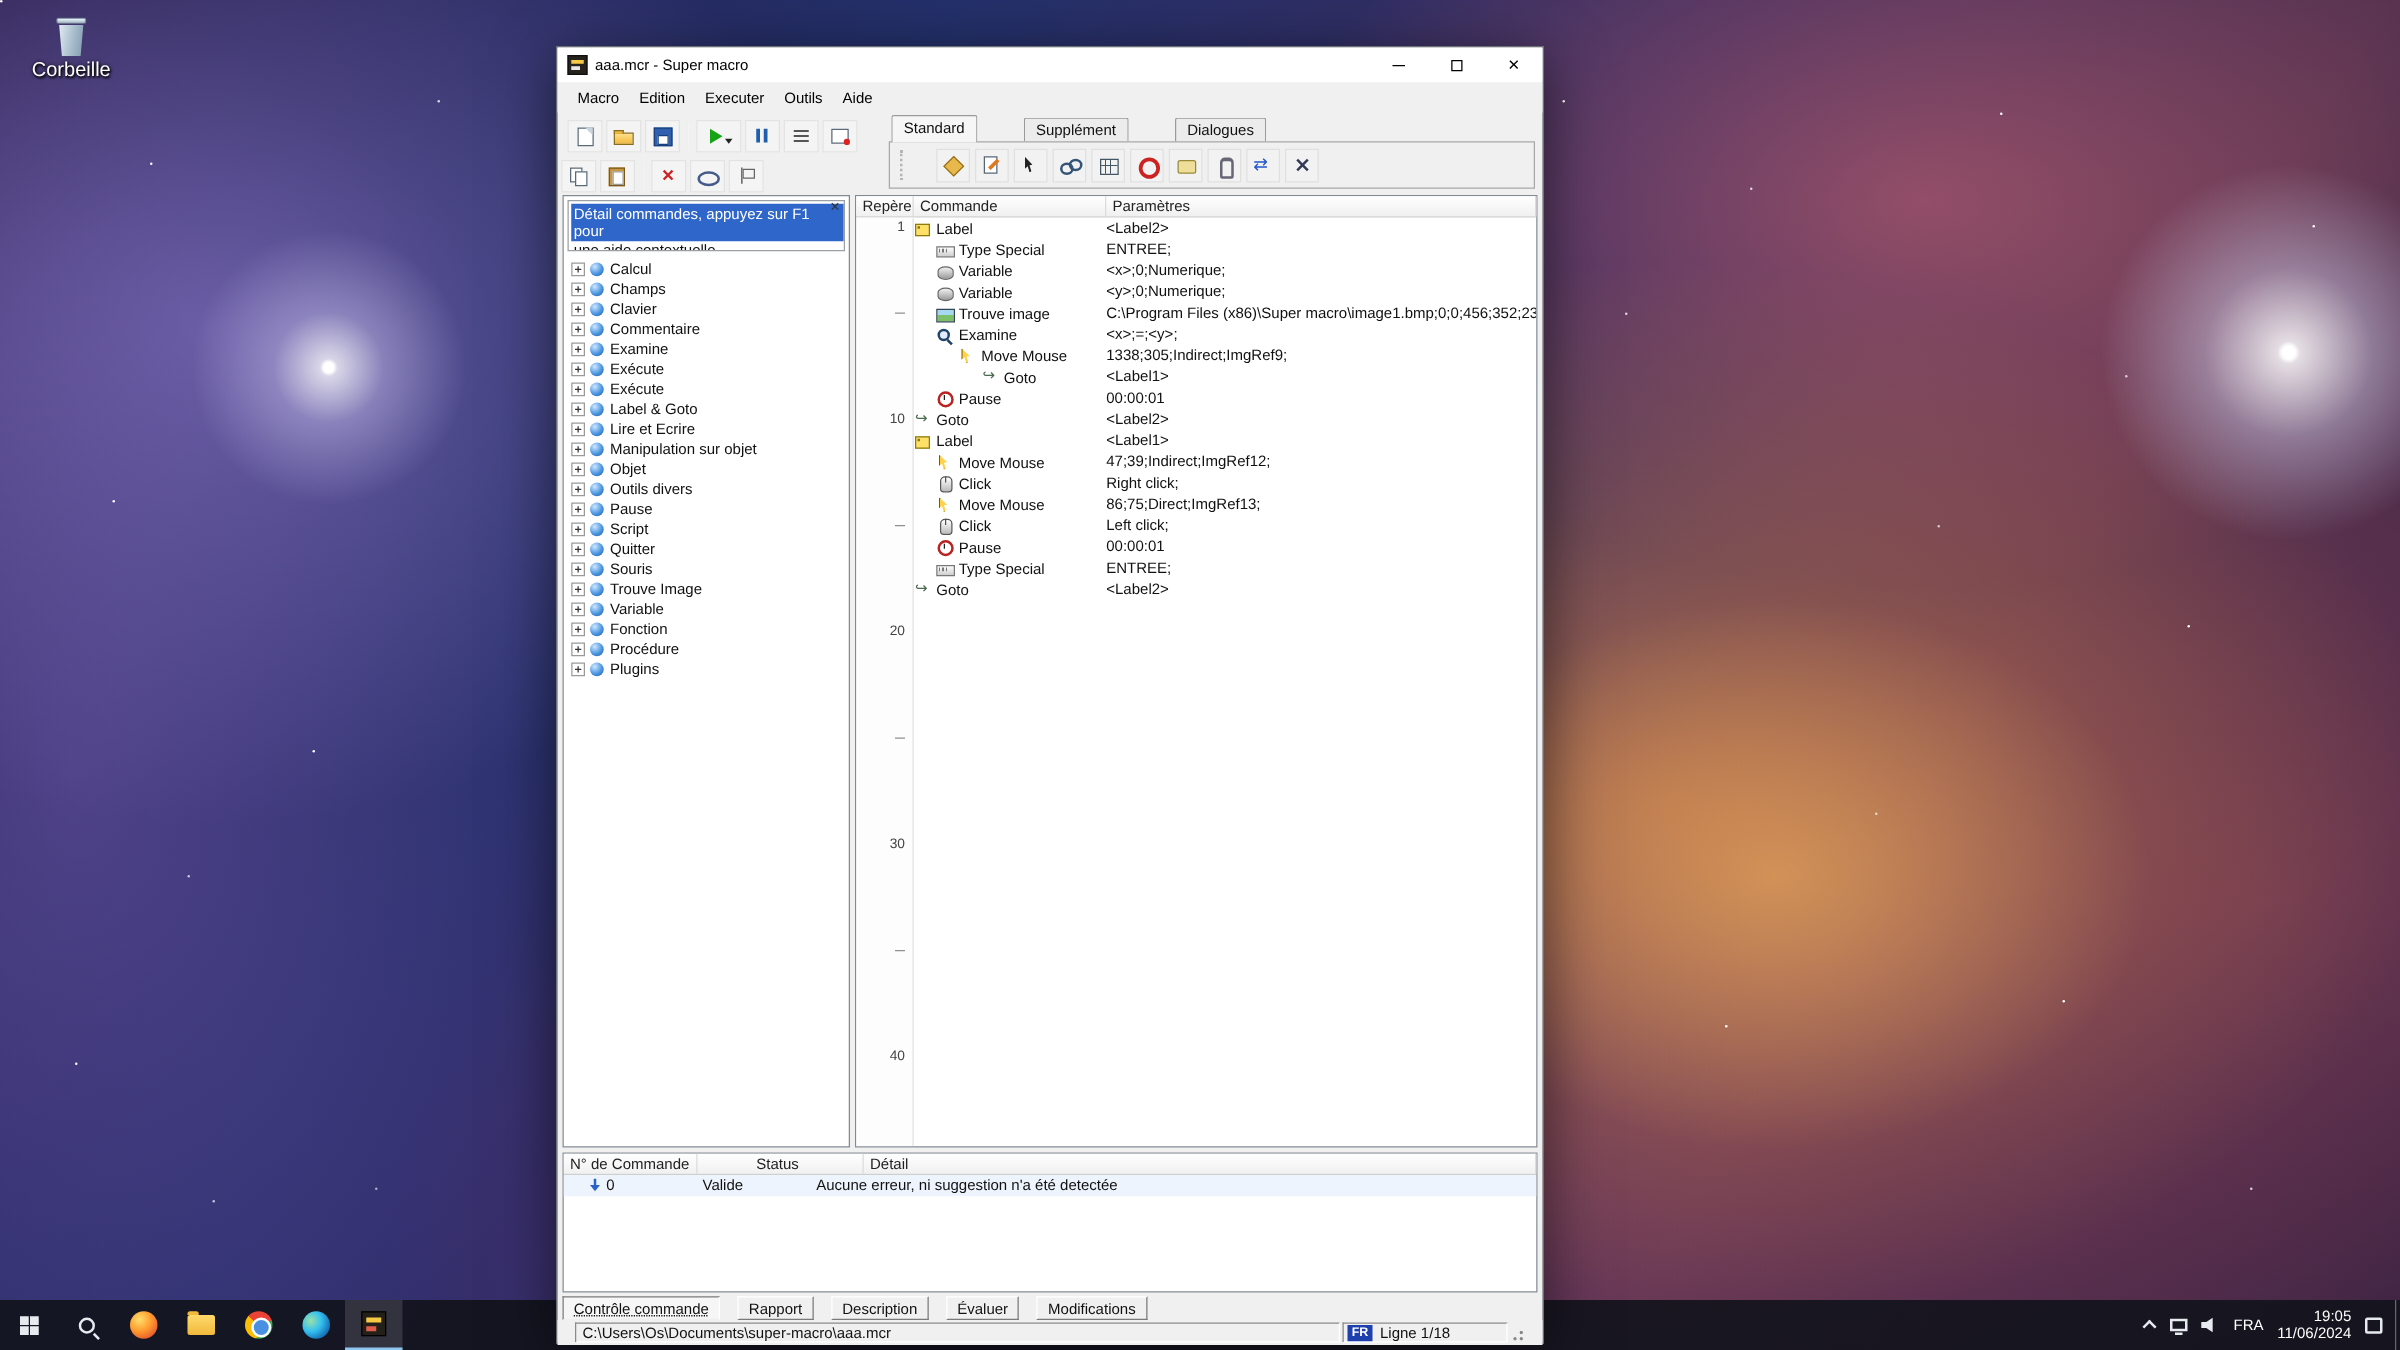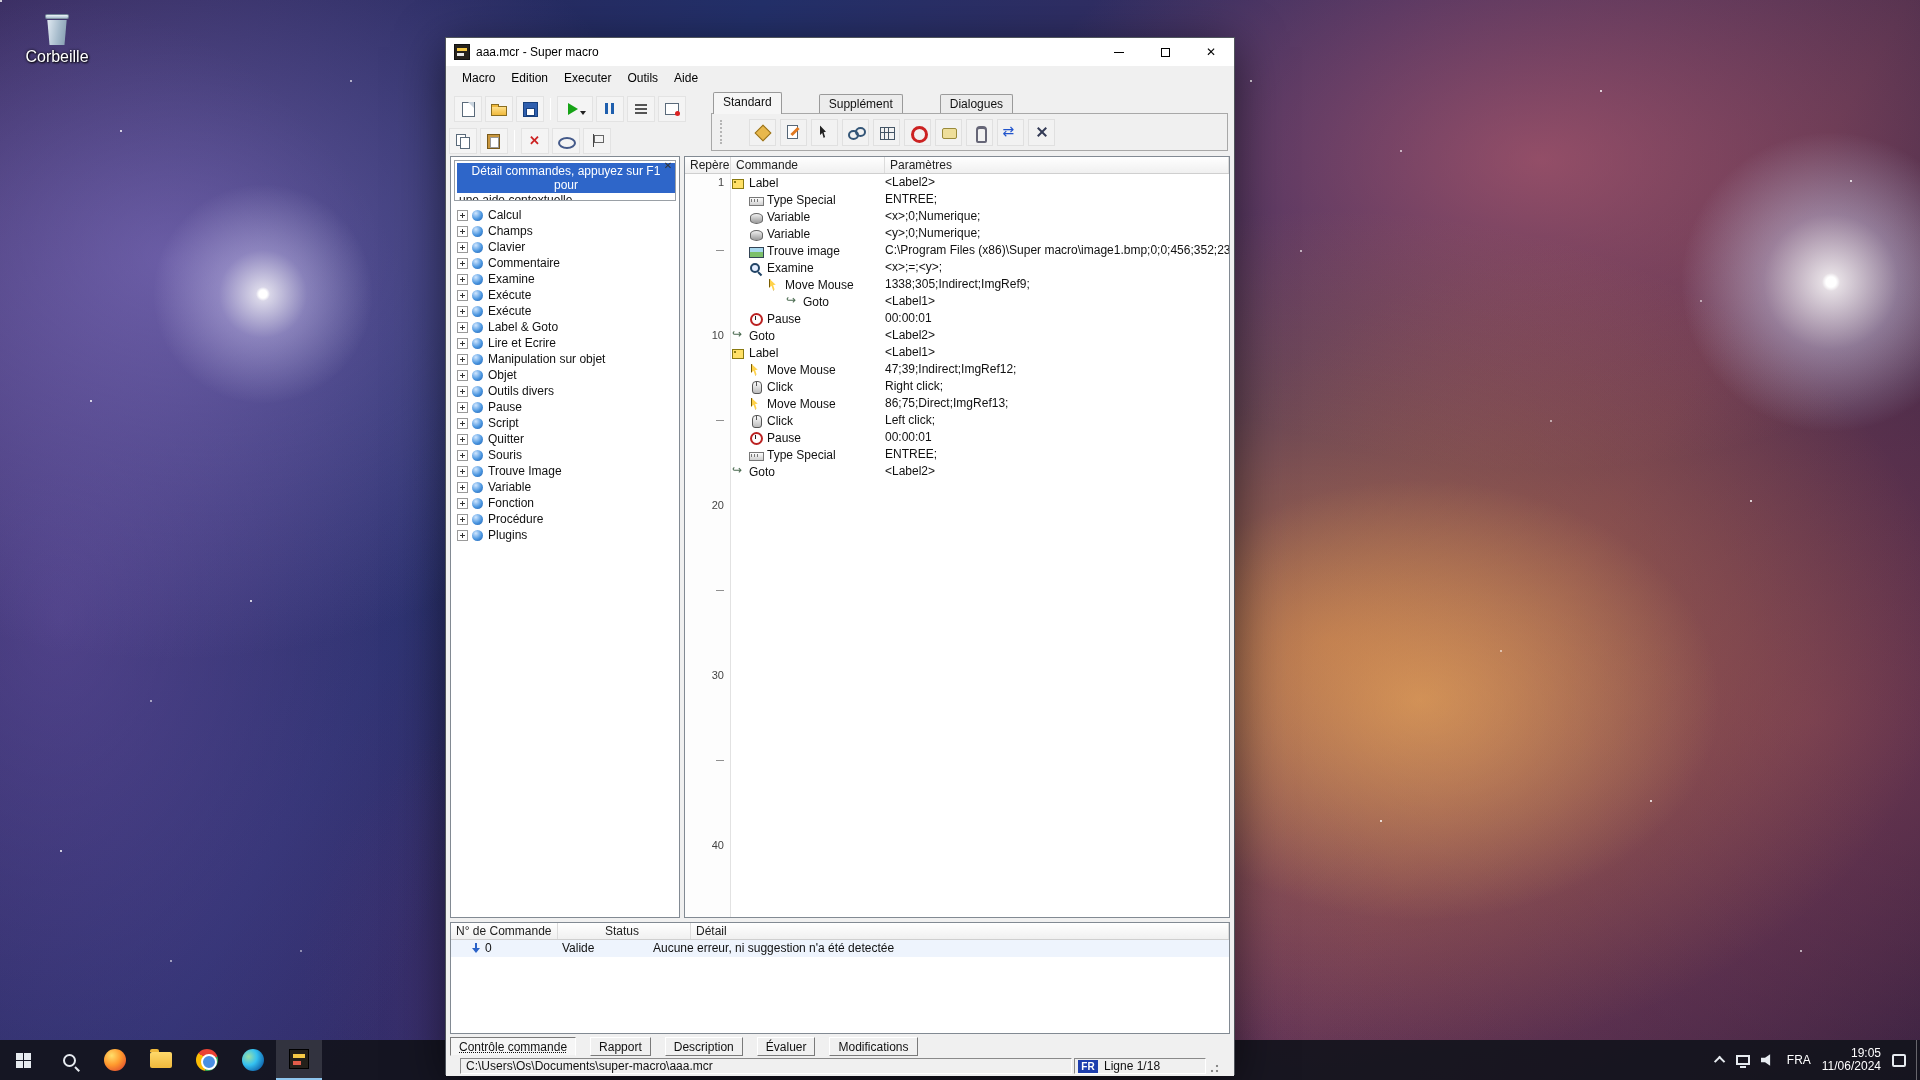--- a/index.html
+++ b/index.html
@@ -108,21 +108,21 @@
   .i-record::before { content:""; position:absolute; left:2px; top:2px; width:11px; height:11px; border:3px solid #c22; border-radius:50%; }
   .i-button::before { content:""; position:absolute; left:2px; top:4px; width:13px; height:9px; background:#eede9a; border:1px solid #998a3a; border-radius:2px; }
   .i-clip::before { content:""; position:absolute; left:5px; top:2px; width:7px; height:12px; border:2px solid #667; border-radius:4px 4px 2px 2px; border-top-width:3px; }
   .i-swap::before { content:"\21C4"; position:absolute; left:1px; top:-1px; color:#2255cc; font-size:14px; }
   .i-burst::before { content:""; position:absolute; left:3px; top:7px; width:12px; height:2px; background:#333a55; transform:rotate(45deg); }
   .i-burst::after { content:""; position:absolute; left:3px; top:7px; width:12px; height:2px; background:#333a55; transform:rotate(-45deg); }
 
   
   .left-panel { position:absolute; left:4px; top:118px; width:230px; height:762px; background:#fff; border:1px solid #828a93; }
   .help-box { position:absolute; left:3px; top:3px; right:3px; height:41px; border:1px solid #9aa0a6; background:#fff; overflow:hidden; }
-  .help-line1 { display:inline-block; background:#2e66c9; color:#fff; font-size:12px; padding:1px 2px; margin:2px 0 0 2px;text-align:center; }
+  .help-line1 { display:inline-block; background:#2e66c9; color:#fff; font-size:12px; padding:1px 2px; margin:2px 0 0 2px; }
   .help-line2 { font-size:12px; padding:0 4px; }
   .help-close { position:absolute; right:1px; top:-1px; width:12px; height:12px; font-size:10px; color:#333; text-align:center; }
   .help-close::before { content:"\2715"; }
   .tree { position:absolute; left:2px; top:50px; right:2px; bottom:2px; overflow:hidden; }
   .tree-item { display:flex; align-items:center; height:16px; padding-left:4px; }
   .expand-box { width:11px; height:11px; border:1px solid #9a9a9a; background:#fff; position:relative; flex:none; margin-right:4px; }
   .expand-box::before { content:""; position:absolute; left:2px; top:4px; width:5px; height:1px; background:#333; }
   .expand-box::after { content:""; position:absolute; left:4px; top:2px; width:1px; height:5px; background:#333; }
   .tree-ball { width:11px; height:11px; border-radius:50%; background:radial-gradient(circle at 35% 30%, #cfe6ff, #4b96e0 55%, #1c5bab); flex:none; margin-right:5px; }
   .tree-label { font-size:12px; white-space:nowrap; }

